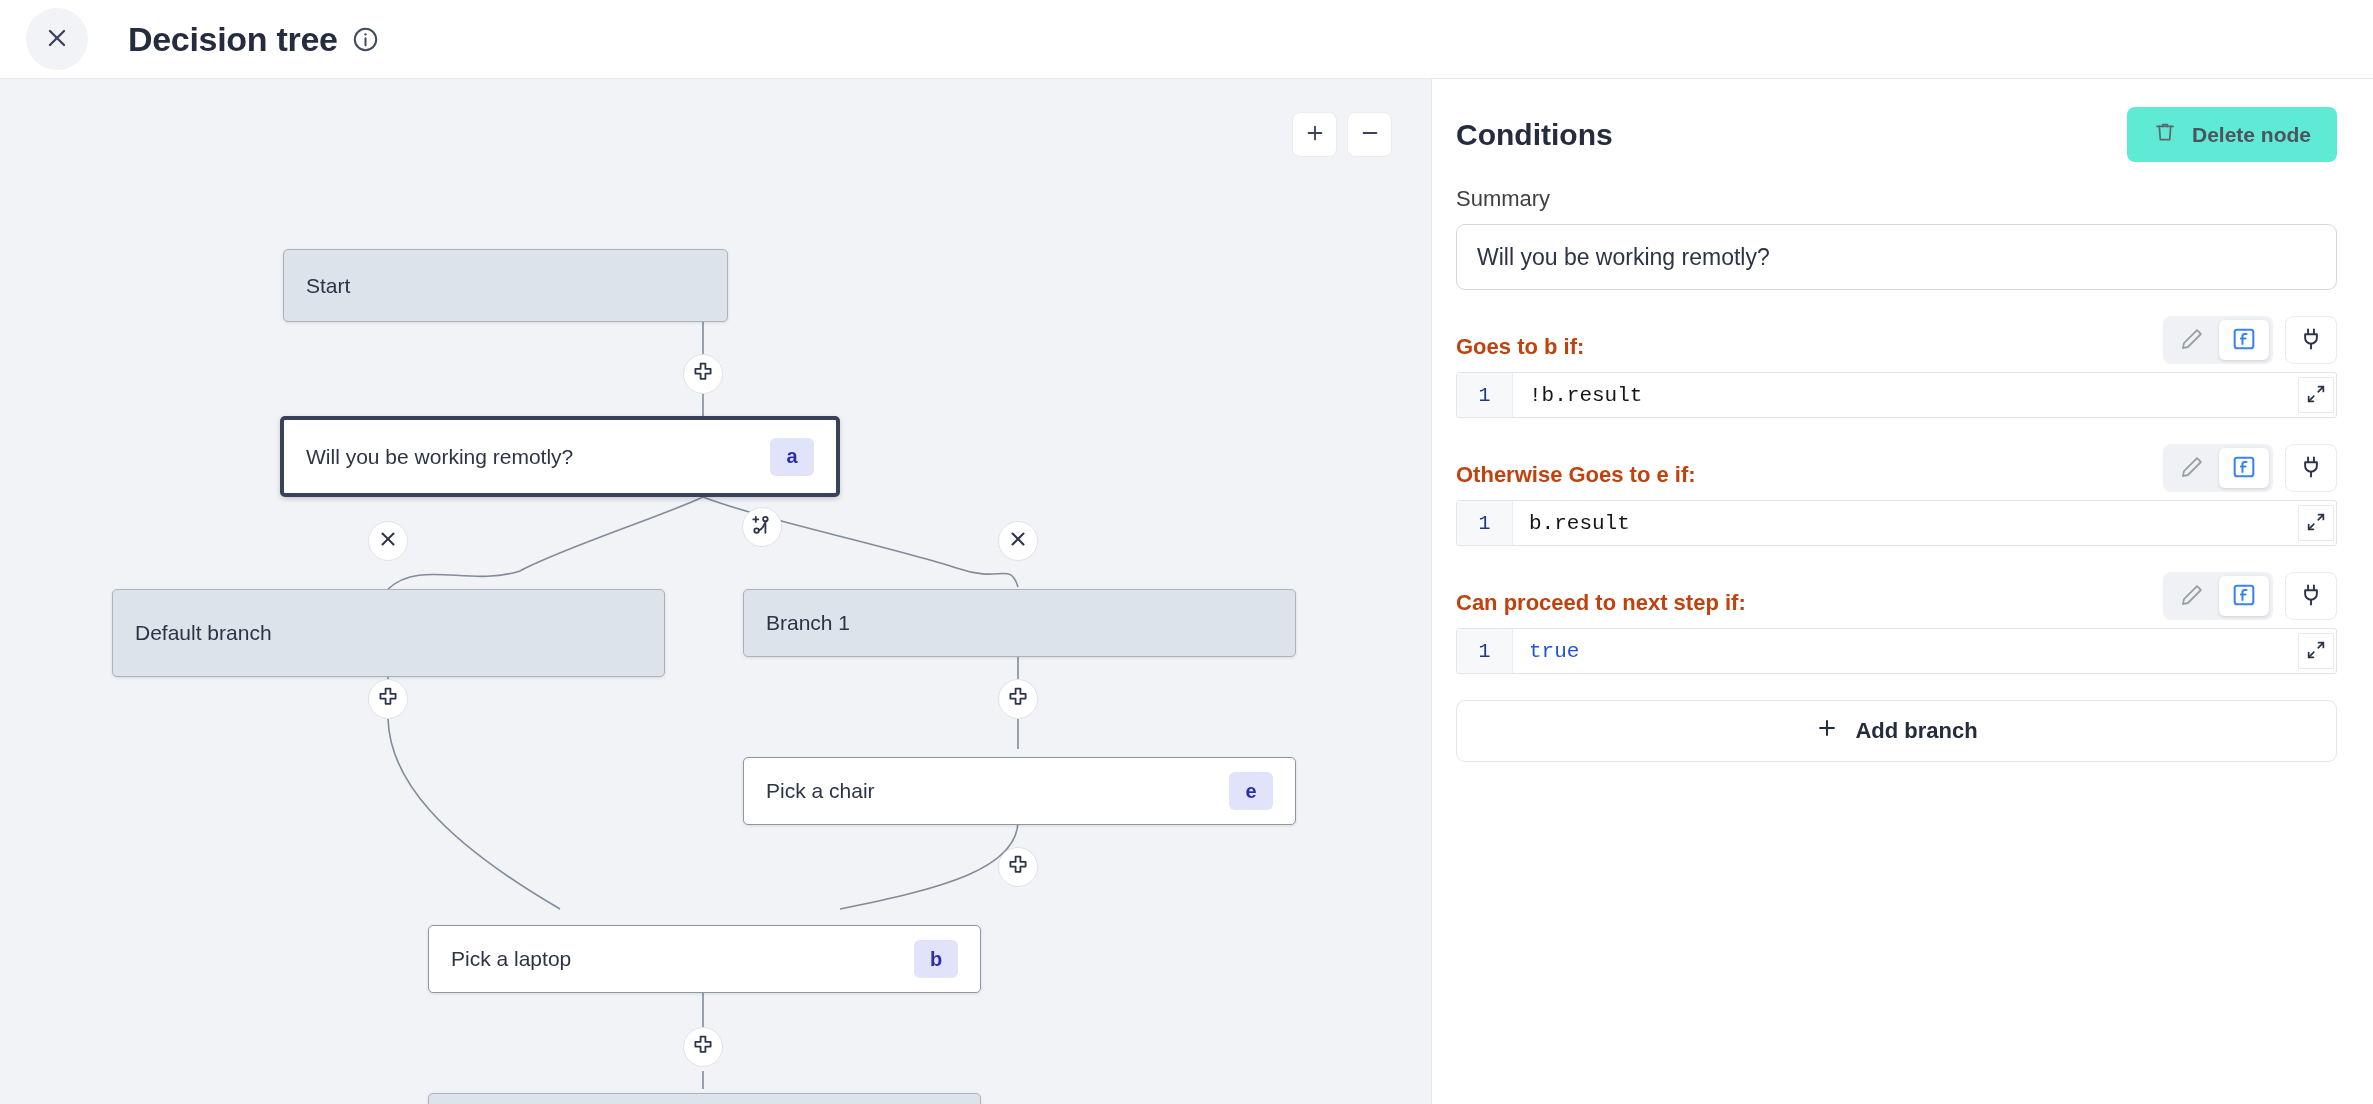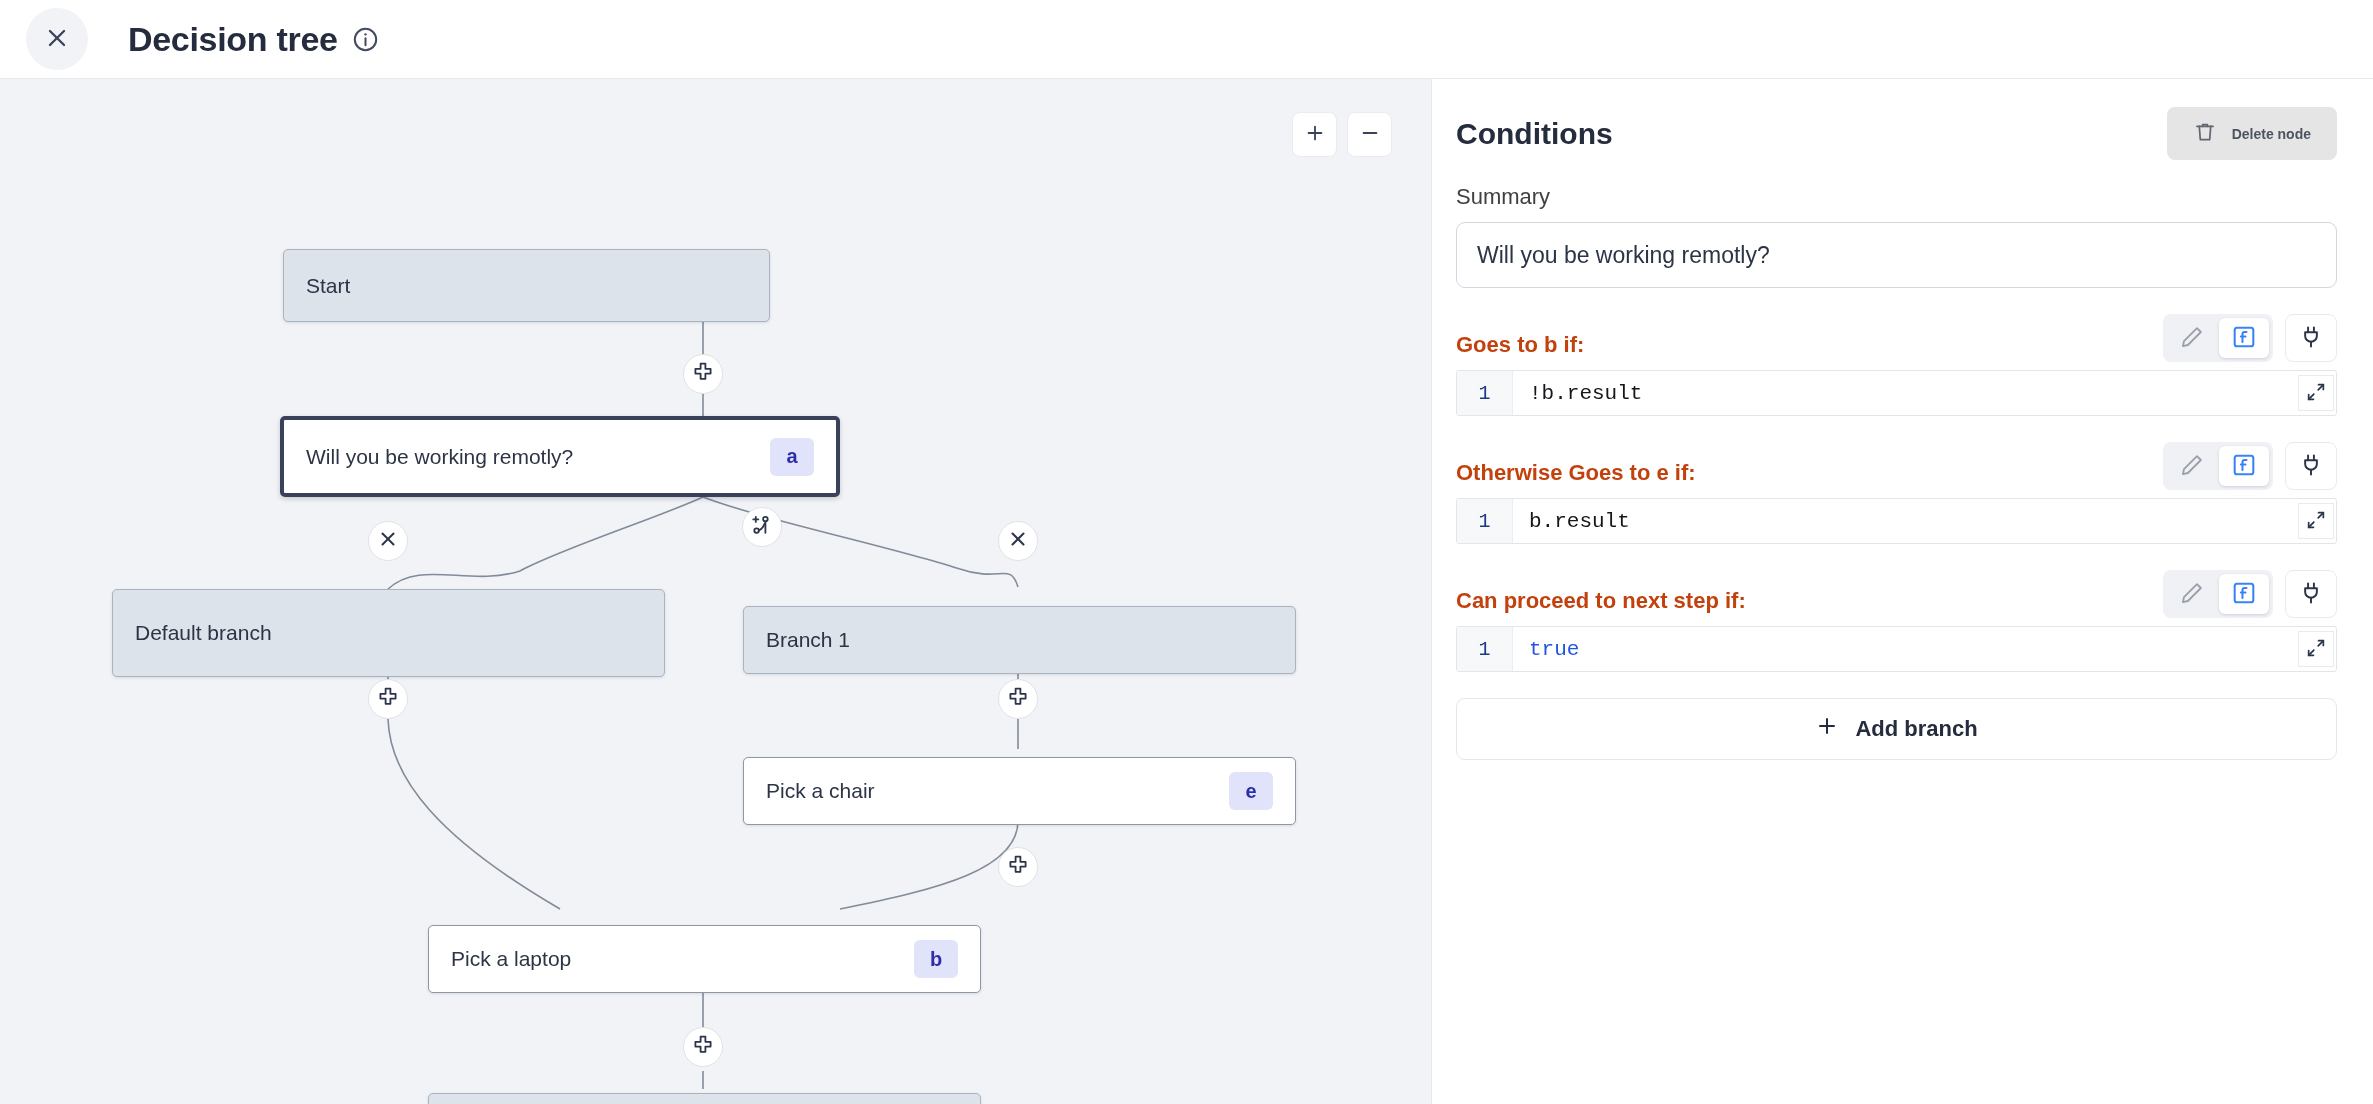--- a/index.html
+++ b/index.html
@@ -155,25 +155,25 @@
   }
   #panel-title {
     font-size: 30px;
     font-weight: bold;
     color: #242c3d;
   }
   #delete-node-btn {
     display: flex;
     align-items: center;
     gap: 15px;
-    background: #e5e5e5;
+    background: #5eead4;
     border: none;
     border-radius: 8px;
     padding: 13px 26px;
-    font-size: 14px;
+    font-size: 21px;
     font-weight: bold;
     color: #4d535f;
     cursor: pointer;
     font-family: "Liberation Sans", sans-serif;
   }
   #delete-node-btn svg { width: 24px; height: 24px; flex: none; }
 
   .field-label {
     font-size: 22px;
     color: #404040;
@@ -370,34 +370,34 @@
         <path d="M1018 540 L1018 600"></path>
         <path d="M1018 640 L1018 670"></path>
 
         <path d="M1018 740 C 1020 790, 940 810, 840 830, 710 845"></path>
 
         <path d="M703 913 L703 952"></path>
         <path d="M703 992 L703 1010"></path>
       </g>
     </svg>
 
-    <div class="node plain" style="left:283px; top:170px; width:487px; height:73px;">
+    <div class="node plain" style="left:283px; top:170px; width:445px; height:73px;">
       <span class="node-label">Start</span>
     </div>
 
     <div class="node selected" style="left:280px; top:337px; width:560px; height:81px;">
       <span class="node-label">Will you be working remotly?</span>
       <span class="badge">a</span>
     </div>
 
     <div class="node plain" style="left:112px; top:510px; width:553px; height:88px;">
       <span class="node-label">Default branch</span>
     </div>
 
-    <div class="node plain" style="left:743px; top:527px; width:553px; height:68px;">
+    <div class="node plain" style="left:743px; top:510px; width:553px; height:68px;">
       <span class="node-label">Branch 1</span>
     </div>
 
     <div class="node white" style="left:428px; top:846px; width:553px; height:68px;">
       <span class="node-label">Pick a laptop</span>
       <span class="badge">b</span>
     </div>
 
     <div class="node white" style="left:743px; top:678px; width:553px; height:68px;">
       <span class="node-label">Pick a chair</span>

